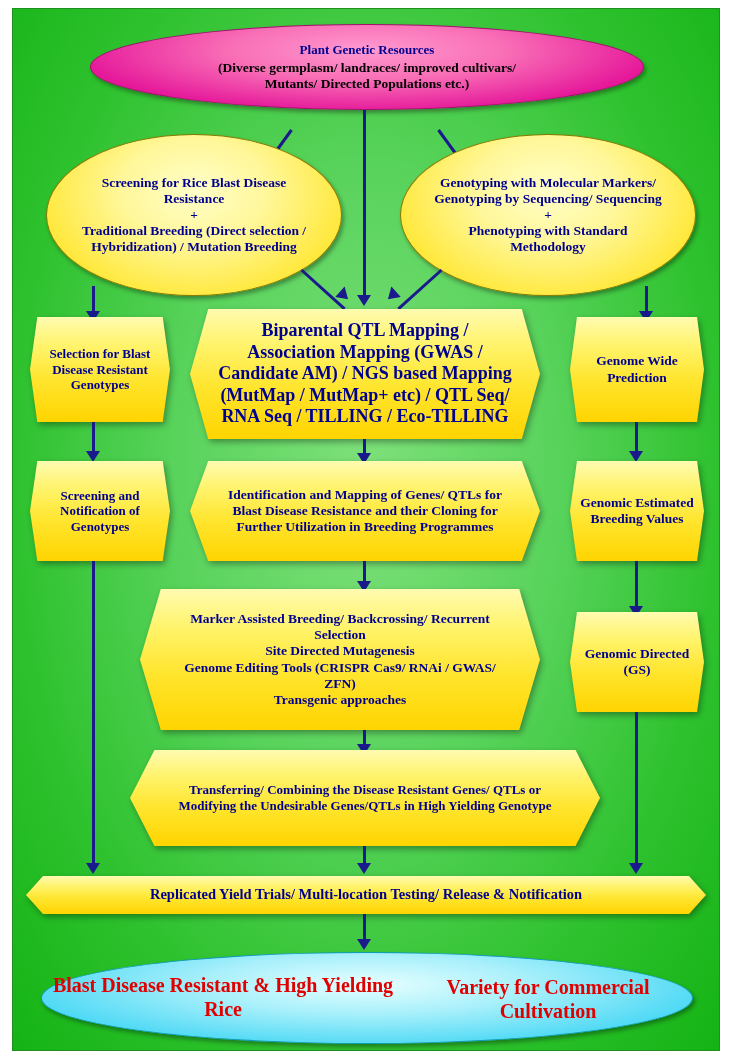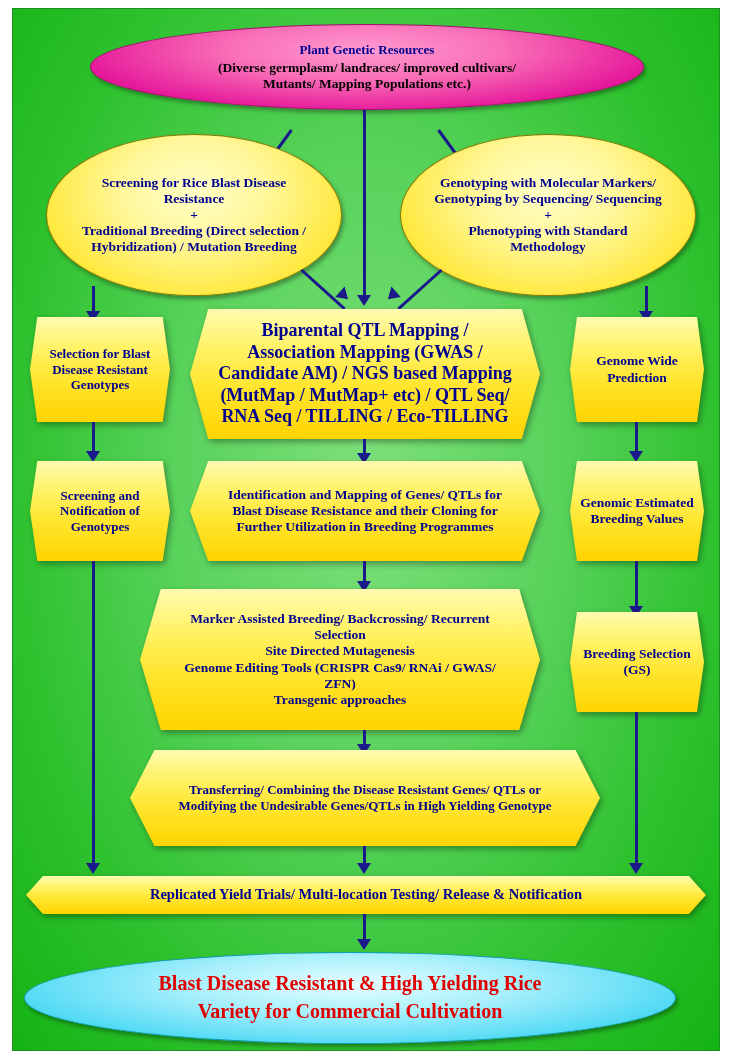--- a/index.html
+++ b/index.html
@@ -102,21 +102,21 @@
 </style>
 </head>
 <body>
 
 <div id="canvas">
   <div class="bg-panel"></div>
 
   <div class="node ellipse ell-top" style="left:90px; top:24px; width:554px; height:86px; flex-direction:column;">
     <div class="title-main">Plant Genetic Resources</div>
     <div class="sub-main" style="margin-top:2px;">(Diverse germplasm/ landraces/ improved cultivars/</div>
-    <div class="sub-main">Mutants/ Mapping Populations etc.)</div>
+    <div class="sub-main">Mutants/ Directed Populations etc.)</div>
   </div>
 
   <div class="arrowline" style="left:363px; top:110px; width:3px; height:22px;"></div>
 
   <div class="arrowline" style="left:363px; top:132px; width:3px; height:165px;"></div>
   <div class="arrowhead ah-down" style="left:357px; top:295px;"></div>
 
   <div class="arrowline" style="left:290px; top:130px; width:3px; height:95px; transform-origin: top center; transform: rotate(36deg);"></div>
   <div class="arrowhead ah-down" style="left:229px; top:196px; transform: rotate(36deg);"></div>
 
@@ -205,21 +205,21 @@
     <div class="hex">
         <div class="inner" style="font-size:13.5px; white-space:pre-line;">Marker Assisted Breeding/ Backcrossing/ Recurrent Selection
 Site Directed Mutagenesis
 Genome Editing Tools (CRISPR Cas9/ RNAi / GWAS/ ZFN)
 Transgenic approaches</div>
       </div>
   </div>
 
   <div class="hexwrap" style="left:570px; top:612px; width:134px; height:100px;">
     <div class="hex small">
-        <div class="inner" style="font-size:13.5px;">Breeding Selection (GS)</div>
+        <div class="inner" style="font-size:13.5px;">Genomic Directed (GS)</div>
       </div>
   </div>
 
   <div class="arrowline" style="left:363px; top:730px; width:3px; height:18px;"></div>
   <div class="arrowhead ah-down" style="left:357px; top:744px;"></div>
 
   <div class="arrowline" style="left:635px; top:712px; width:3px; height:154px;"></div>
   <div class="arrowhead ah-down" style="left:629px; top:863px;"></div>
 
   <div class="hexwrap" style="left:130px; top:750px; width:470px; height:96px;">
@@ -233,17 +233,17 @@
 
   <div class="hexwrap" style="left:26px; top:876px; width:680px; height:38px;">
     <div class="hex" style="clip-path: polygon(0% 50%, 2.5% 0%, 97.5% 0%, 100% 50%, 97.5% 100%, 2.5% 100%);">
       <div class="inner yellow-bar-text">Replicated Yield Trials/ Multi-location Testing/ Release &amp; Notification</div>
     </div>
   </div>
 
   <div class="arrowline" style="left:363px; top:914px; width:3px; height:28px;"></div>
   <div class="arrowhead ah-down" style="left:357px; top:939px;"></div>
 
-  <div class="node ellipse ell-bottom" style="left:24px; top:952px; width:652px; height:92px; flex-direction:column;text-align:center;">
+  <div class="node ellipse ell-bottom" style="left:41px; top:952px; width:652px; height:92px; flex-direction:row;text-align:center;">
     <div class="bottom-text">Blast Disease Resistant &amp; High Yielding Rice</div>
     <div class="bottom-text" style="margin-top:4px;">Variety for Commercial Cultivation</div>
   </div>
 </div>
 
 </body></html>

